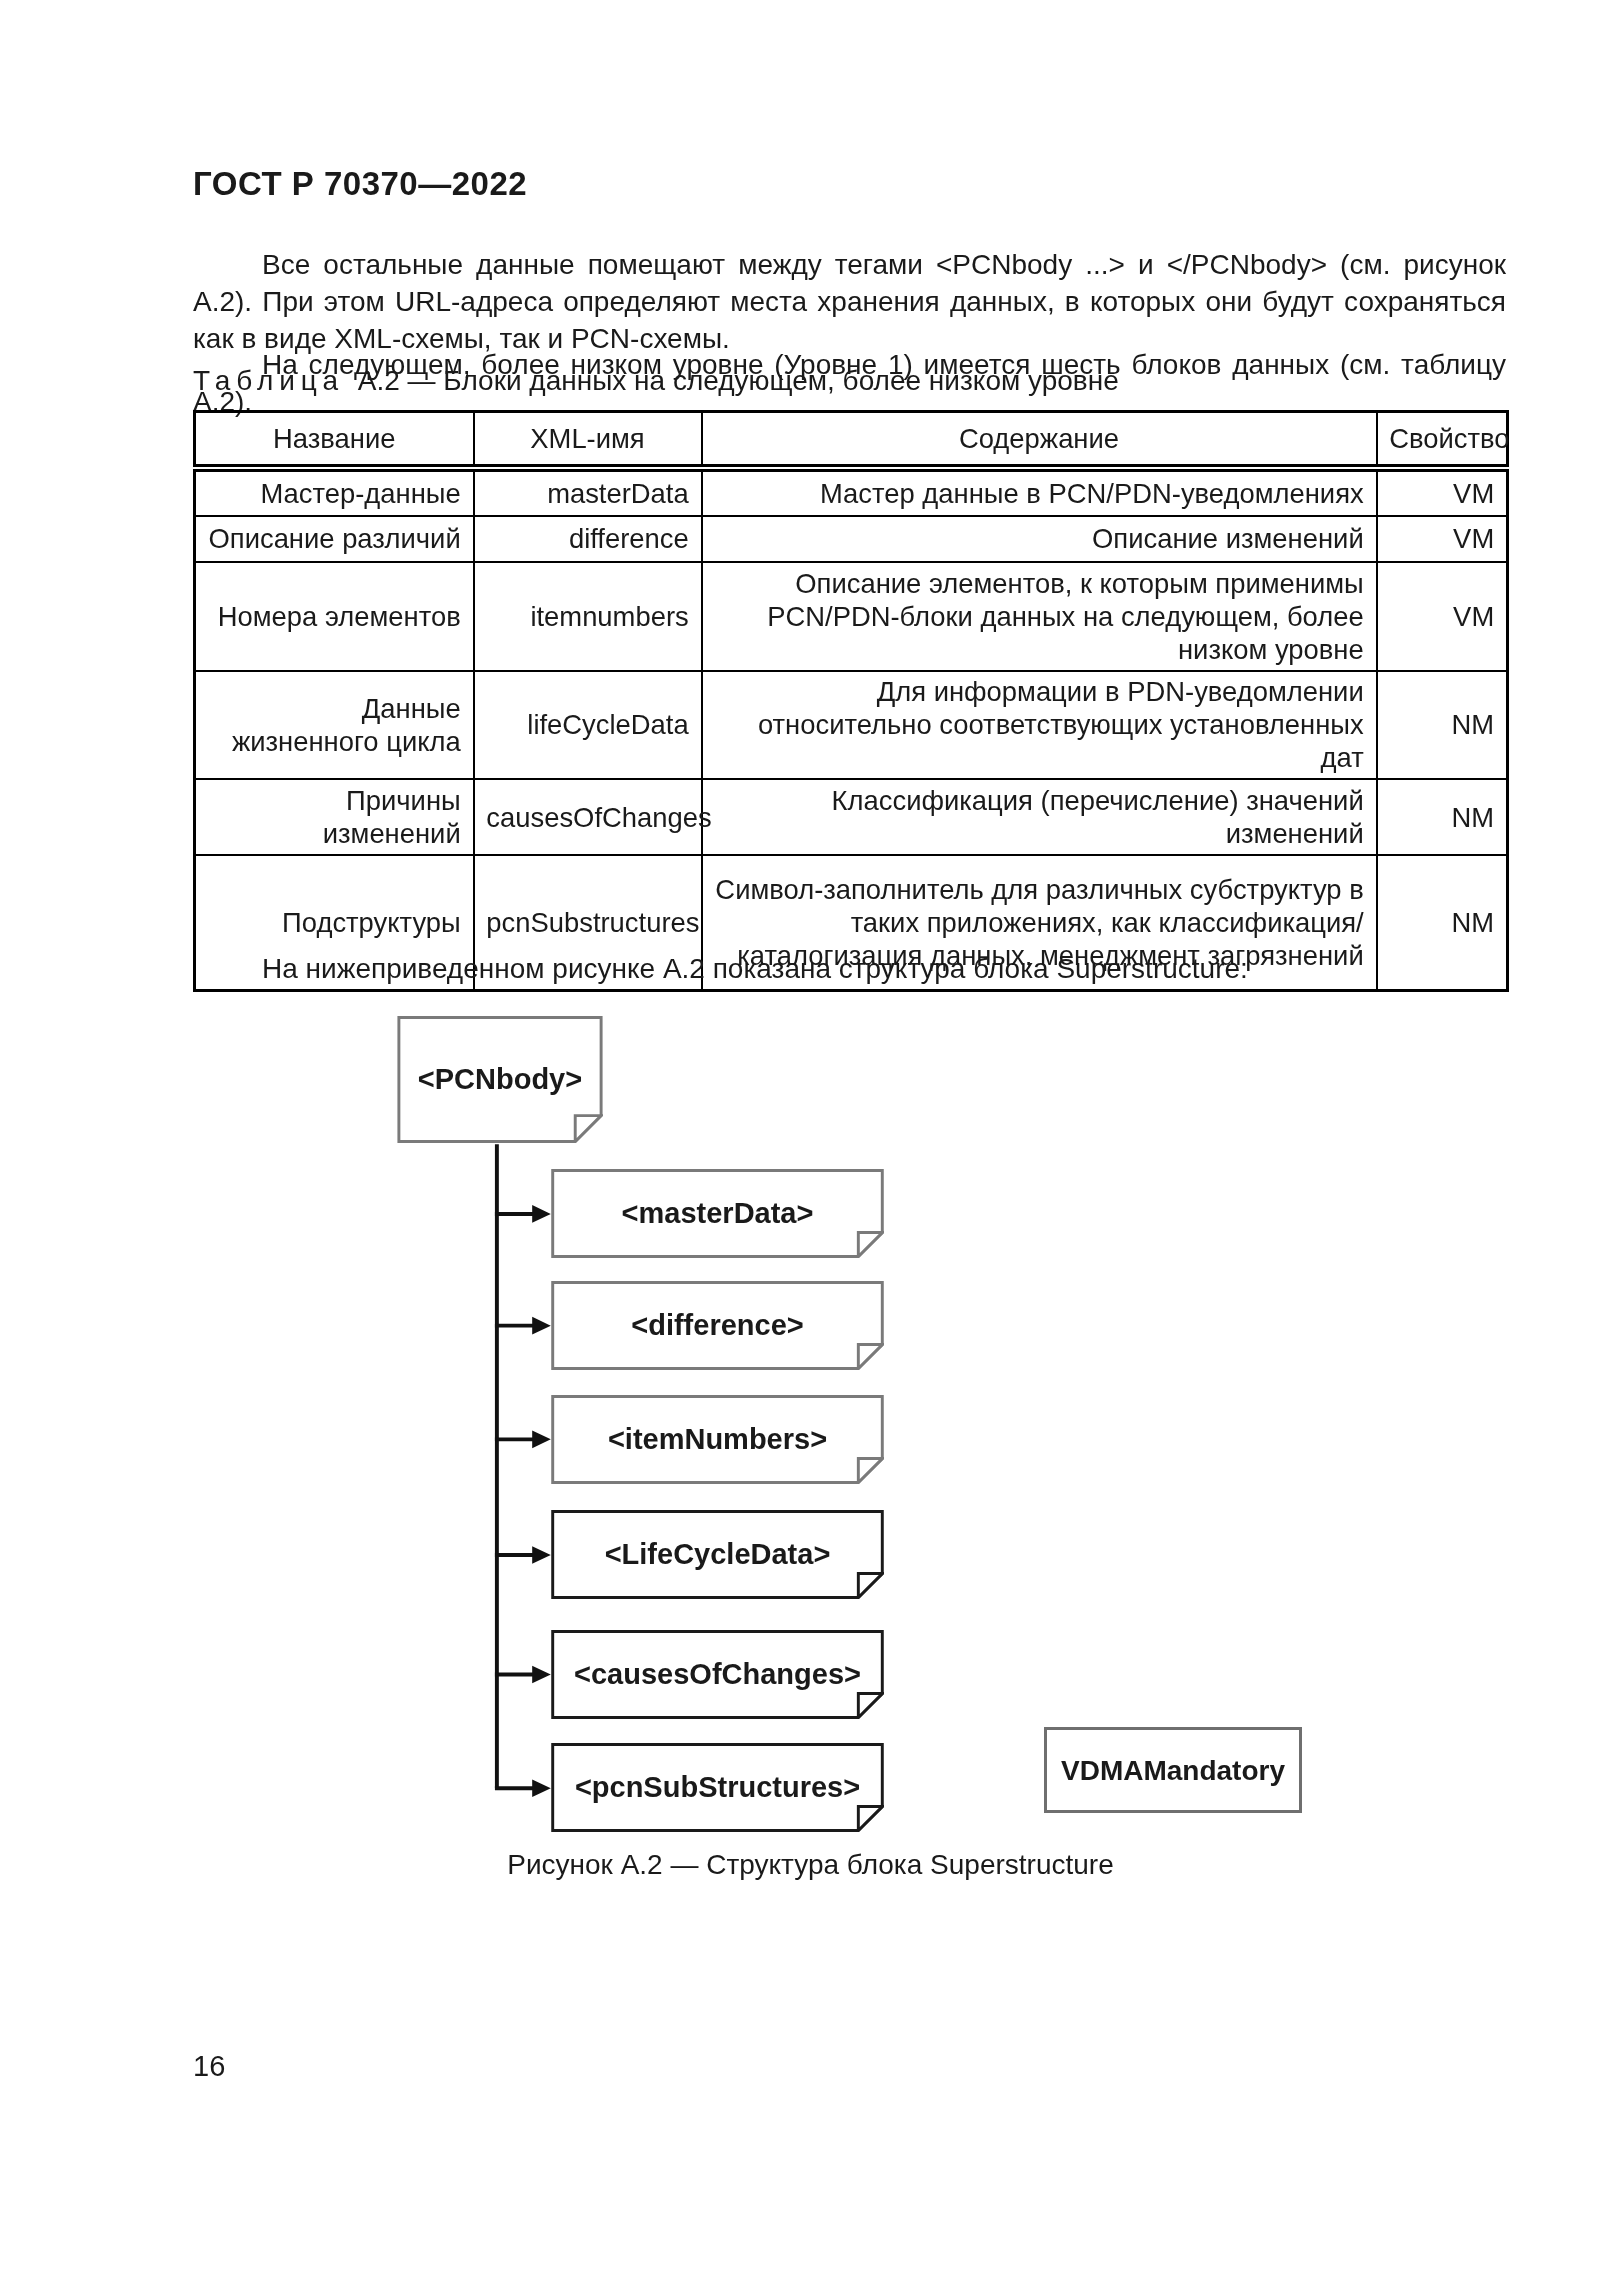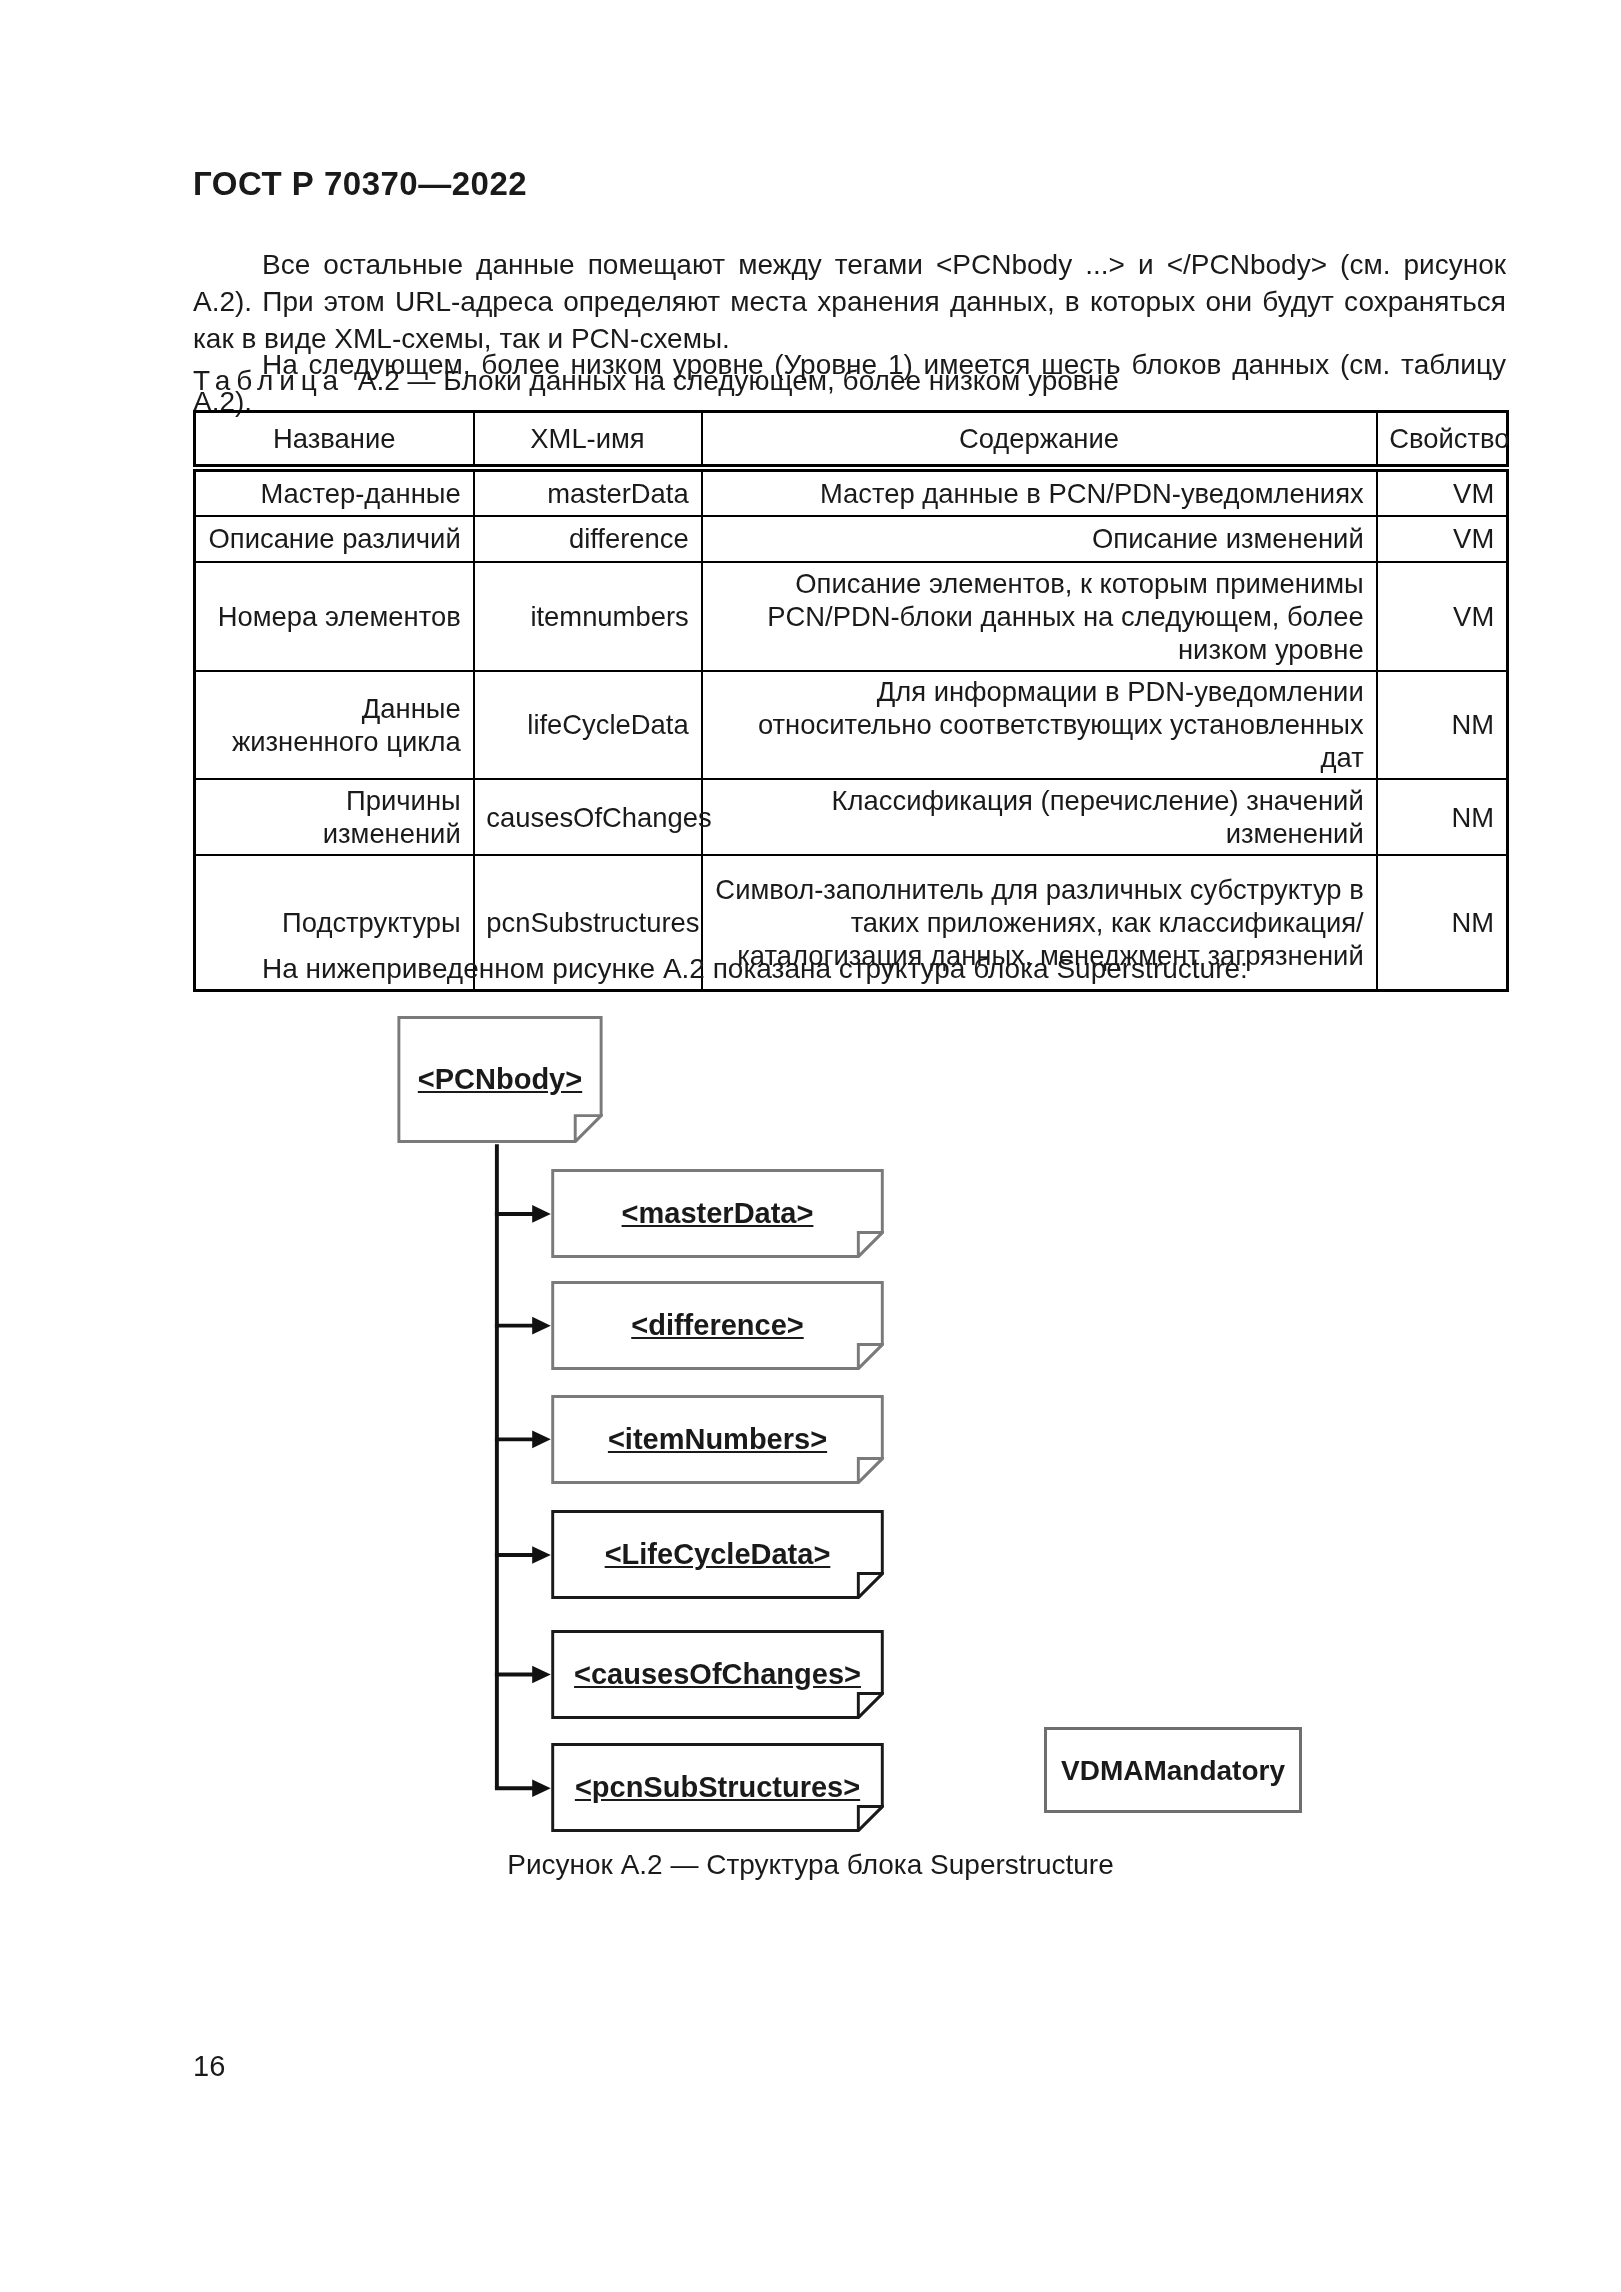--- a/index.html
+++ b/index.html
@@ -28,21 +28,21 @@
   table.gost th{
     font-weight:normal;text-align:center;height:43px;
     border-bottom:8.8px double #000;
   }
   td.cname{text-align:left;padding-left:15.7px;white-space:pre-line;}
   td.cxml{text-align:center;}
   td.ccont{text-align:justify;padding:5.9px 15.7px;}
   td.cprop{text-align:center;}
   
   .connectors{left:0;top:1010px;}
-  .node{position:absolute;display:flex;align-items:center;justify-content:center;text-decoration:underline;}
+  .node{position:absolute;display:flex;align-items:center;justify-content:center;}
   .node > svg{position:absolute;left:0;top:0;}
   .node .lbl{position:relative;font-weight:bold;font-size:29px;white-space:nowrap;}
   .legend-box{
     left:1044px;top:1727px;width:252px;height:80px;
     border:3.9px solid #6f6f6f;background:#fff;
     display:flex;align-items:center;justify-content:center;
     font-weight:bold;font-size:28px;line-height:33px;text-align:center;
   }
   .fig-caption{left:0;top:1849px;width:1621px;text-align:center;font-size:28px;}
   .page-num{left:193px;top:2050px;font-size:29px;}

